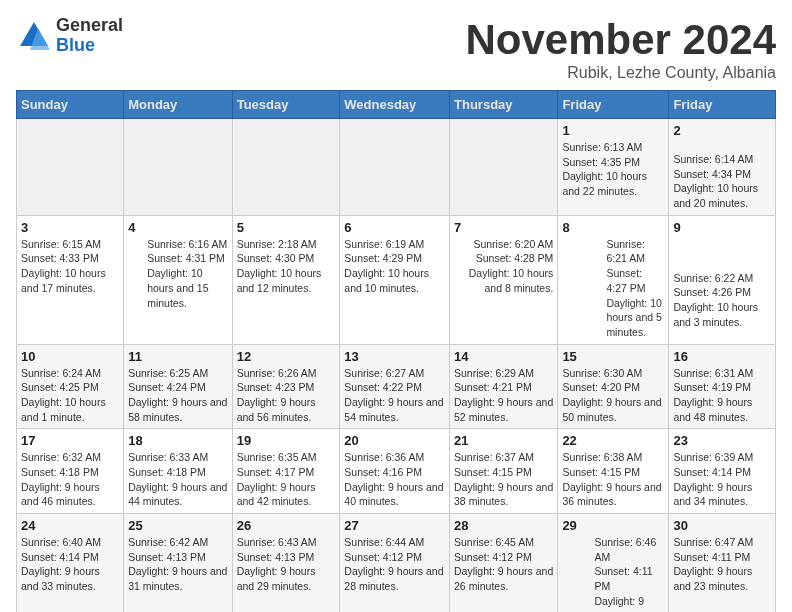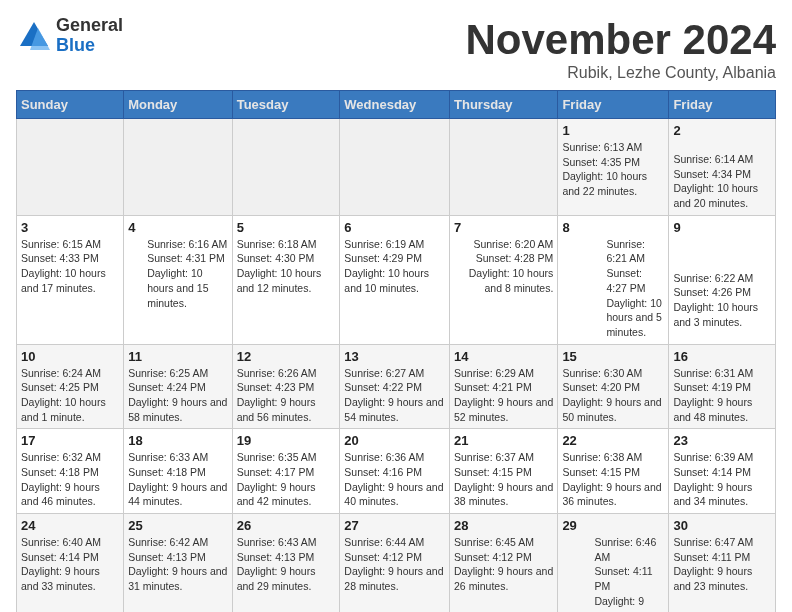--- a/index.html
+++ b/index.html
@@ -150,21 +150,21 @@
 Daylight: 10 hours and 17 minutes.</div>
         </td>
         <td>
           <span class="day-number">4</span>
           <div class="day-info" style="white-space: pre-line; margin-left: 19px;">Sunrise: 6:16 AM
 Sunset: 4:31 PM
 Daylight: 10 hours and 15 minutes.</div>
         </td>
         <td>
           <span class="day-number">5</span>
-          <div class="day-info" style="white-space: pre-line;">Sunrise: 6:18 AM
+          <div class="day-info" style="white-space: pre-line;">Sunrise: 2:18 AM
 Sunset: 4:30 PM
 Daylight: 10 hours and 12 minutes.</div>
         </td>
         <td>
           <span class="day-number">6</span>
           <div class="day-info" style="white-space: pre-line;">Sunrise: 6:19 AM
 Sunset: 4:29 PM
 Daylight: 10 hours and 10 minutes.</div>
         </td>
         <td>

